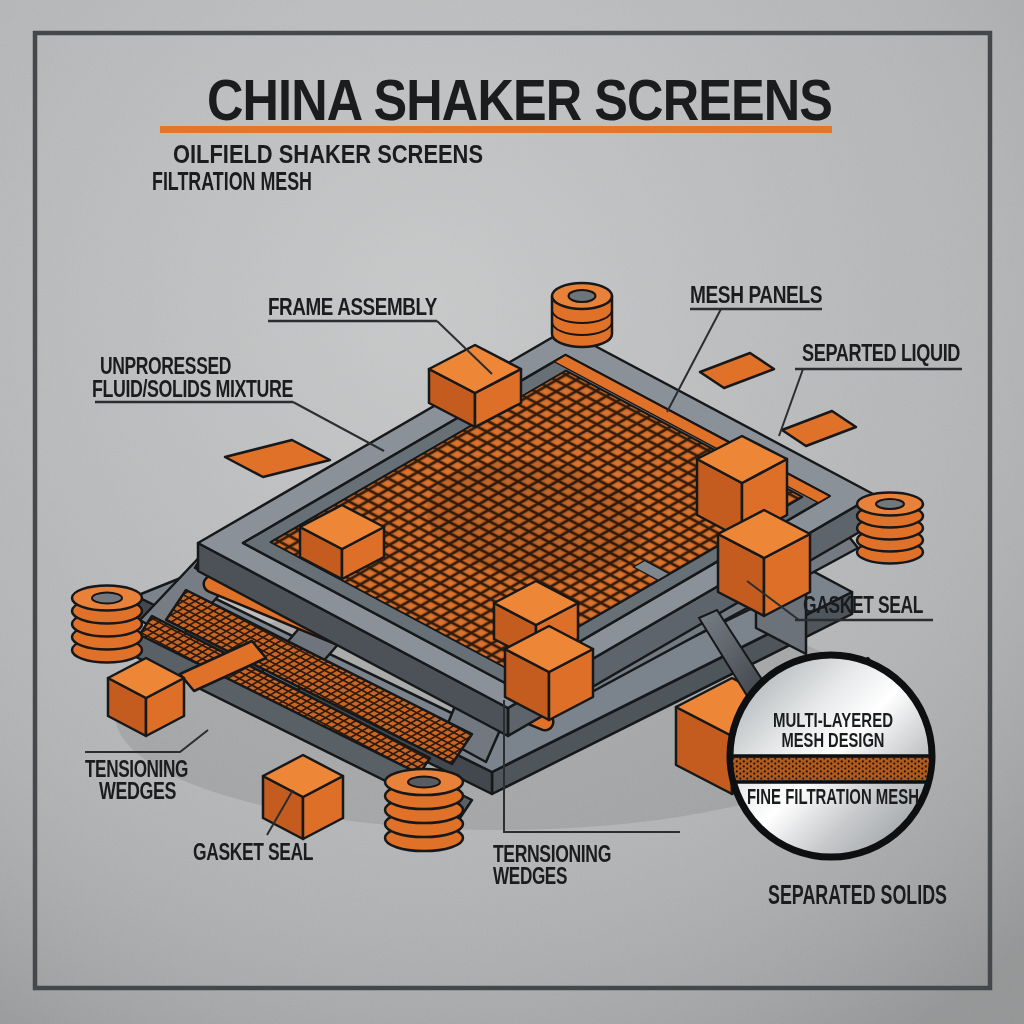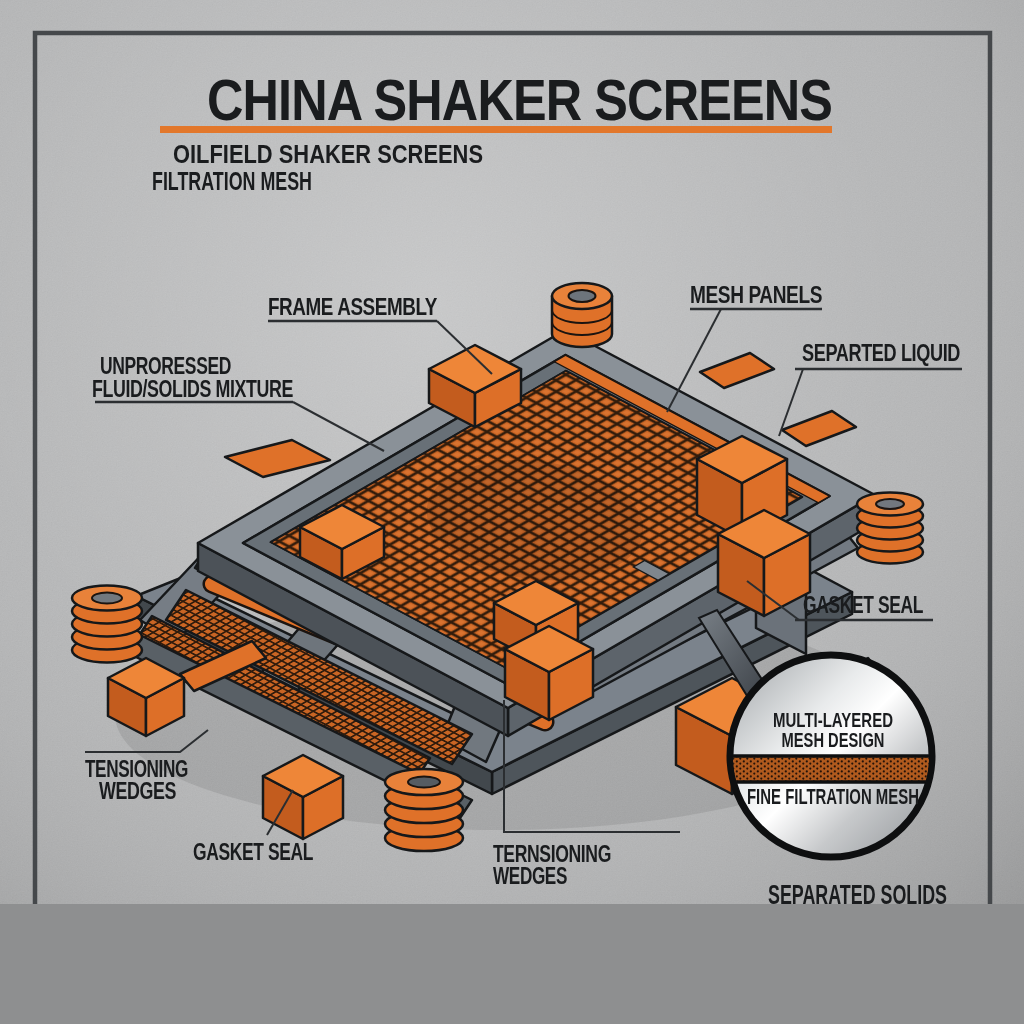--- a/index.html
+++ b/index.html
@@ -1,16 +1,16 @@
 <!DOCTYPE html>
 <html><head>
 <meta charset="utf-8">
 <style>
   html,body{margin:0;padding:0;background:#8e8f90;}
-  #stage{width:1024px;height:904px;position:relative;margin:0 auto;overflow:hidden;}
+  #stage{width:1024px;height:1024px;position:relative;margin:0 auto;overflow:hidden;}
   svg{display:block;}
   text{font-family:"Liberation Sans","DejaVu Sans",sans-serif;font-weight:bold;fill:#1a1c1e;}
   .callout{font-size:23px;letter-spacing:-0.5px;}
   .rule{stroke:#2b2e31;stroke-width:2.5;}
   .leader{stroke:#2b2e31;stroke-width:2;fill:none;}
   .outl{stroke:#16181a;stroke-width:2.5;stroke-linejoin:round;}
 </style>
 </head>
 <body>
 

